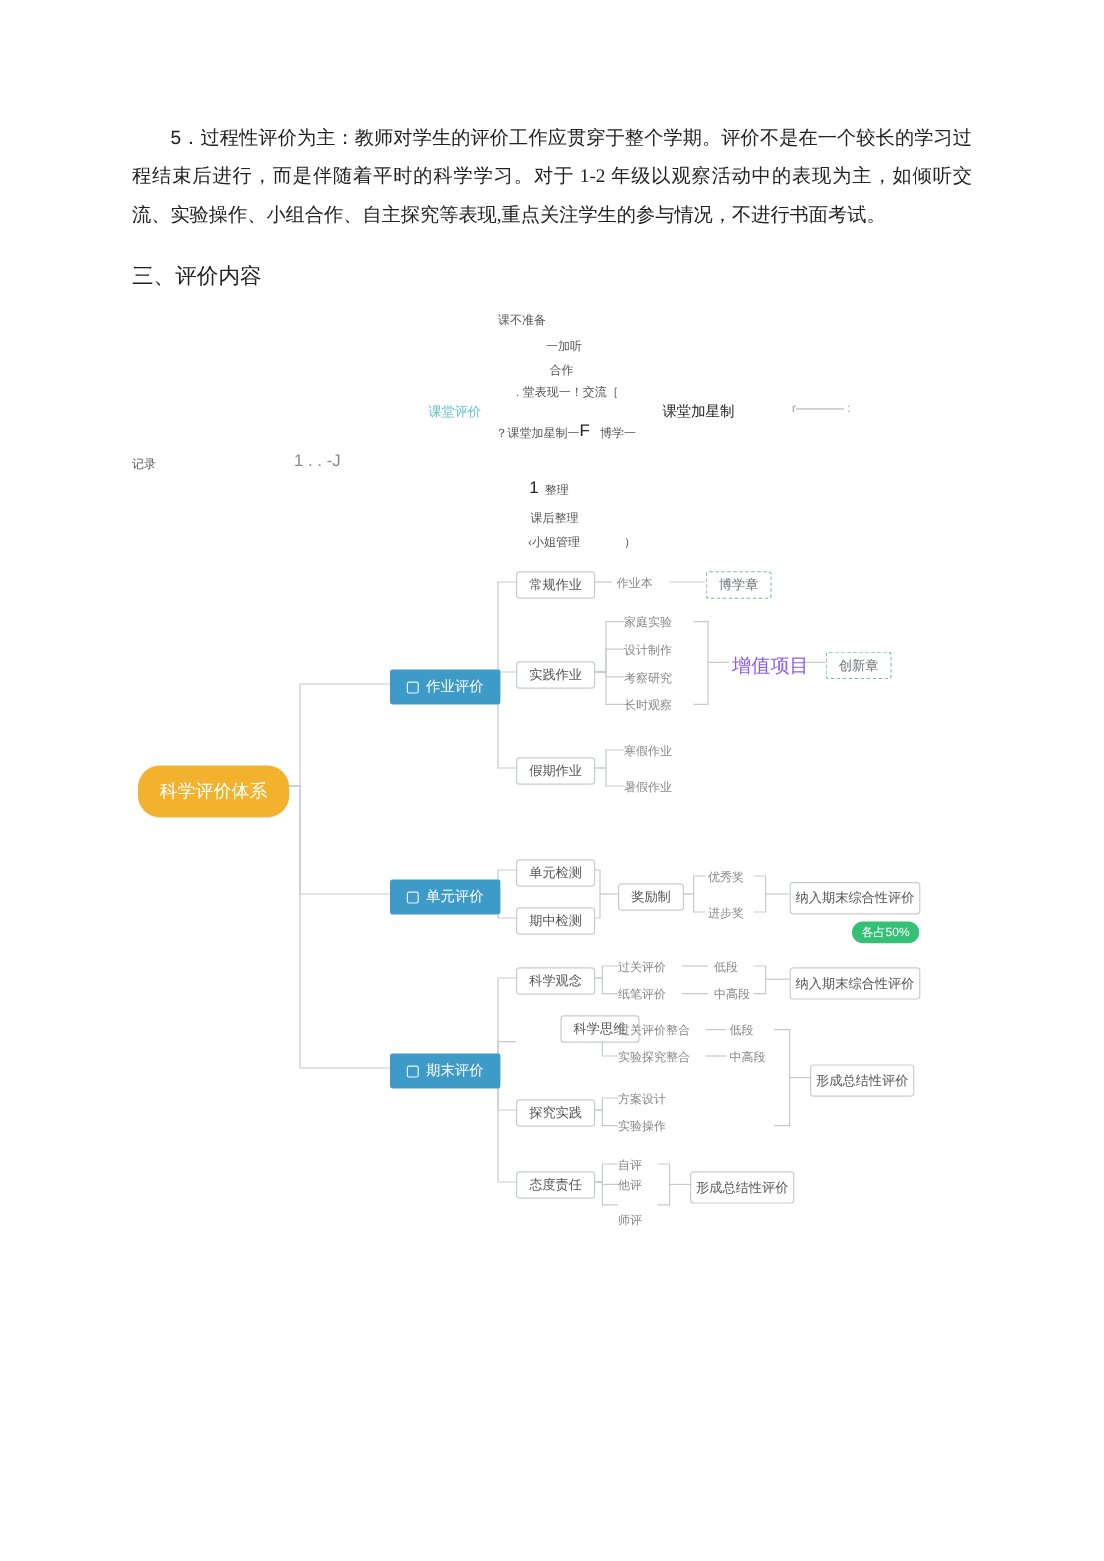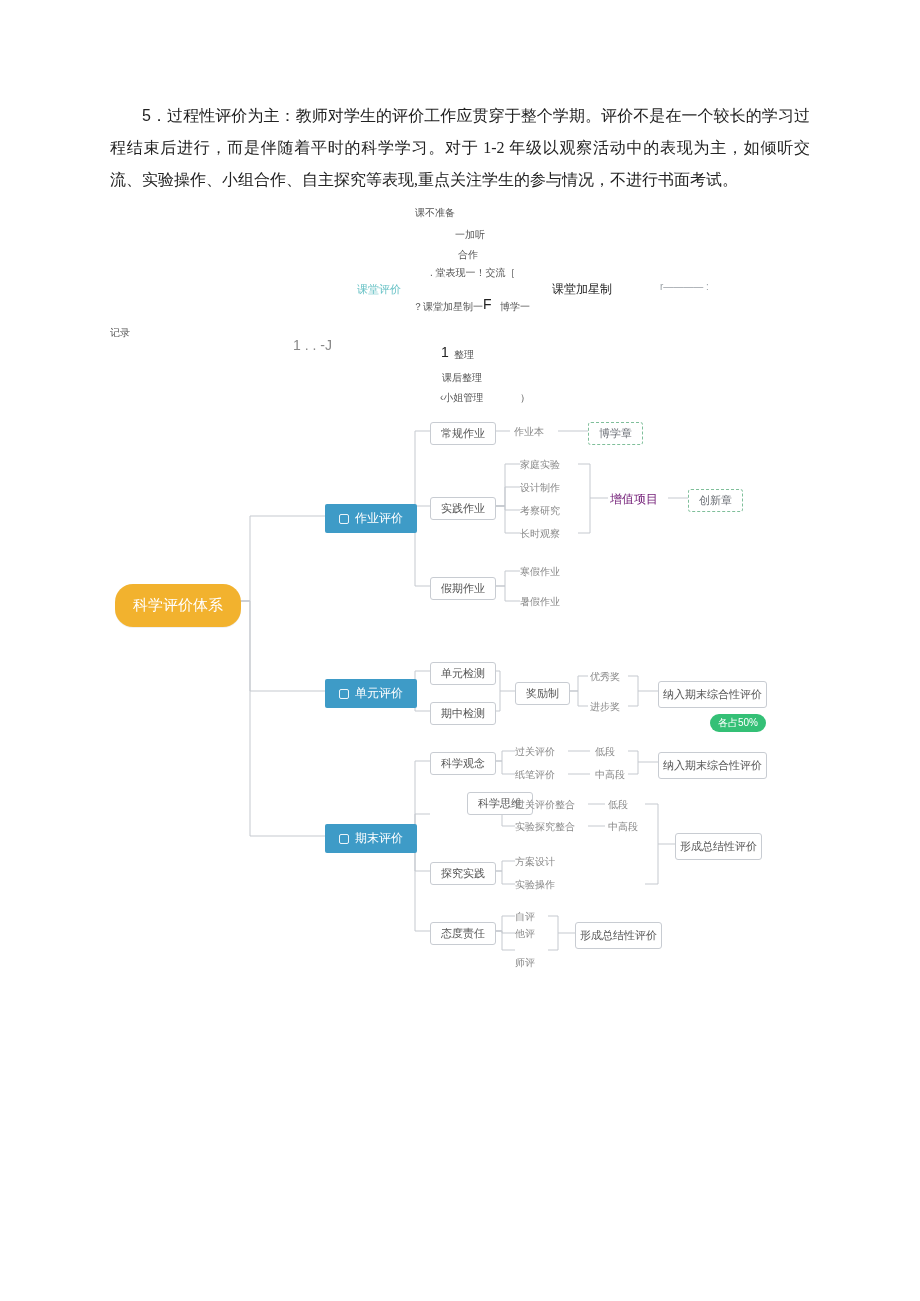--- a/index.html
+++ b/index.html
@@ -125,35 +125,36 @@
 <body>
 
 <div class="page">
 
 
 
   <p class="para indent">
     <span class="num">5</span><span>．过程性评价为主：教师对学生的评价工作应贯穿于整个学期。评价不是在一个较长的学习过程结束后进行，而是伴随着平时的科学学习。对于 1-2 年级以观察活动中的表现为主，如倾听交流、实验操作、小组合作、自主探究等表现,重点关注学生的参与情况，不进行书面考试。</span>
   </p>
 
+  <h3 class="section-h">三、评价内容</h3>
 
   <div class="diagram">
 
     <span class="abs tiny" style="left:305px; top:0px;">课不准备</span>
     <span class="abs tiny" style="left:345px; top:22px;">一加听</span>
     <span class="abs tiny" style="left:348px; top:42px;">合作</span>
     <span class="abs tiny" style="left:320px; top:60px;">. 堂表现一！交流［</span>
     <span class="abs faint" style="left:247px; top:76px;">课堂评价</span>
     <span class="abs" style="left:442px; top:75px; font-size:12px; color:#222;">课堂加星制</span>
     <span class="abs tinyg arial" style="left:550px; top:75px;">r———— :</span>
     <span class="abs tiny" style="left:303px; top:94px;">？课堂加星制一</span>
     <span class="abs arial" style="left:373px; top:90px; font-size:14px;">F</span>
     <span class="abs tiny" style="left:390px; top:94px;">博学一</span>
     <span class="abs tiny" style="left:0px; top:120px;">记录</span>
-    <span class="abs arial" style="left:135px; top:131px; font-size:14px; color:#888;margin-left:48px;">1 . . -J</span>
+    <span class="abs arial" style="left:135px; top:115px; font-size:14px; color:#888;">1 . . -J</span>
     <span class="abs arial" style="left:331px; top:138px; font-size:14px;">1</span>
     <span class="abs tiny" style="left:344px; top:142px;">整理</span>
     <span class="abs tiny" style="left:332px; top:165px;">课后整理</span>
     <span class="abs tiny" style="left:330px; top:185px;">‹小姐管理</span>
     <span class="abs tiny" style="left:410px; top:185px;">）</span>
 
     <svg class="lines">
 
       <path d="M 115 395 H 140 V 310 H 215"></path>
       <path d="M 115 395 H 140 V 485 H 215"></path>
@@ -234,21 +235,21 @@
 
     <div class="abs node" style="left:320px; top:216px;">常规作业</div>
     <span class="abs leaf" style="left:404px; top:219px;">作业本</span>
     <div class="abs node-dash" style="left:478px; top:216px;">博学章</div>
 
     <div class="abs node" style="left:320px; top:291px;">实践作业</div>
     <span class="abs leaf" style="left:410px; top:252px;">家庭实验</span>
     <span class="abs leaf" style="left:410px; top:275px;">设计制作</span>
     <span class="abs leaf" style="left:410px; top:298px;">考察研究</span>
     <span class="abs leaf" style="left:410px; top:321px;">长时观察</span>
-    <span class="abs" style="left:500px; top:285px; font-size:12px; color:#701a75;">增值项目</span>
+    <span class="abs" style="left:500px; top:285px; font-size:16px; color:#8b5cf6;">增值项目</span>
     <div class="abs node-dash" style="left:578px; top:283px;">创新章</div>
 
     <div class="abs node" style="left:320px; top:371px;">假期作业</div>
     <span class="abs leaf" style="left:410px; top:359px;">寒假作业</span>
     <span class="abs leaf" style="left:410px; top:389px;">暑假作业</span>
 
     <div class="abs node" style="left:320px; top:456px;">单元检测</div>
     <div class="abs node" style="left:320px; top:496px;">期中检测</div>
     <div class="abs node" style="left:405px; top:476px;">奖励制</div>
     <span class="abs leaf" style="left:480px; top:464px;">优秀奖</span>

